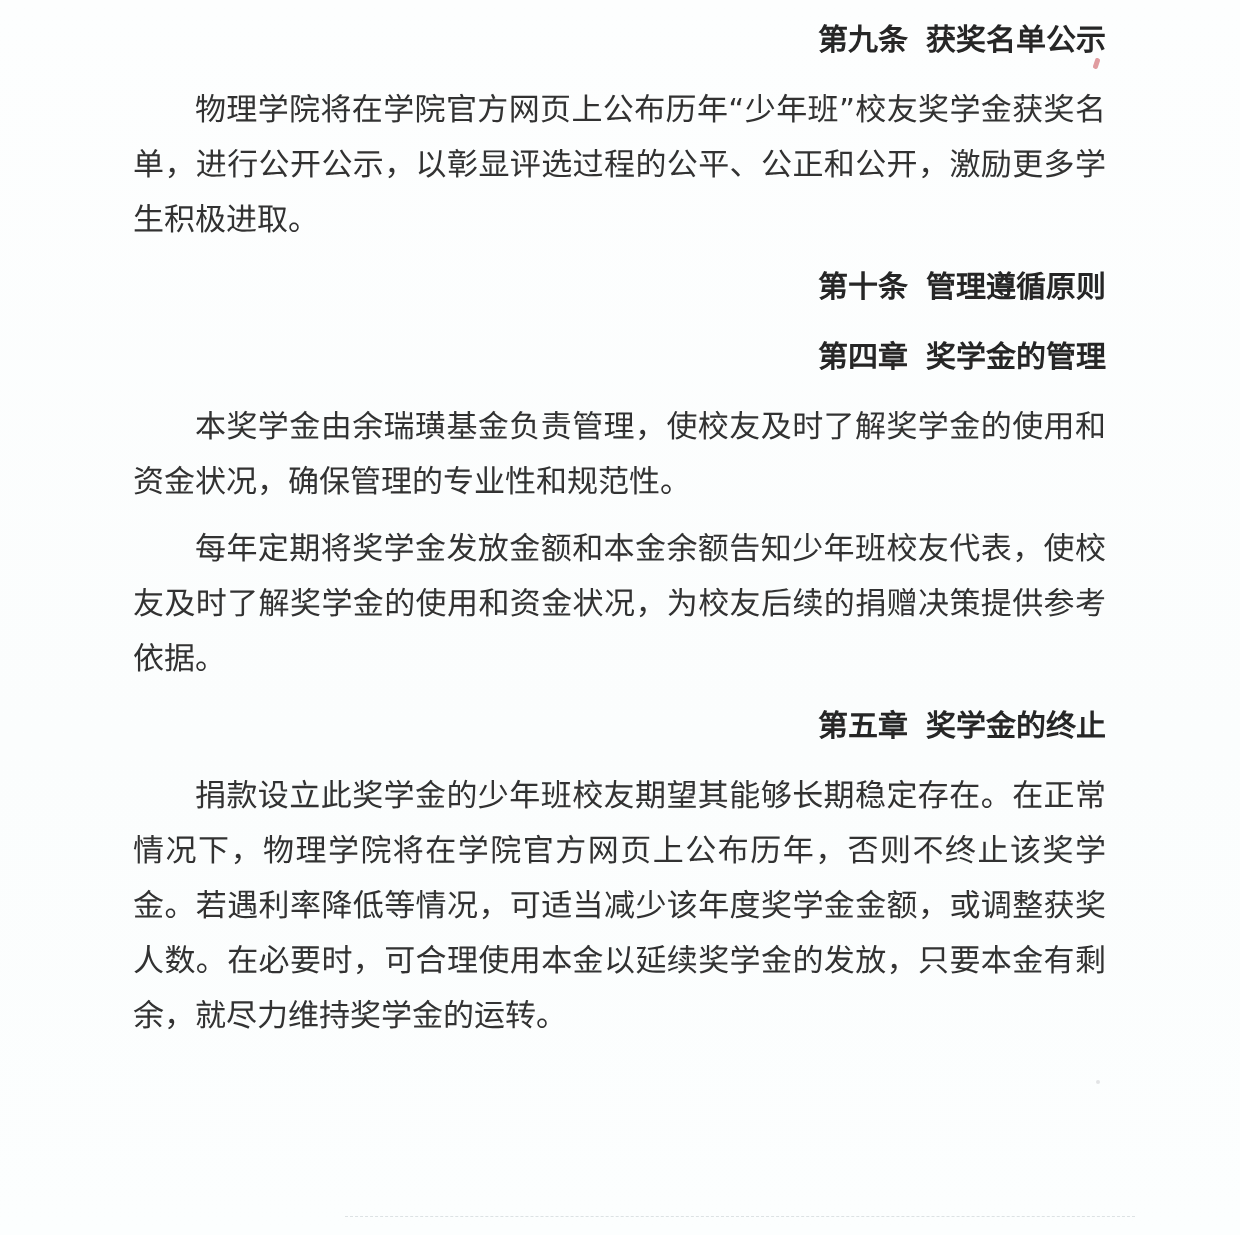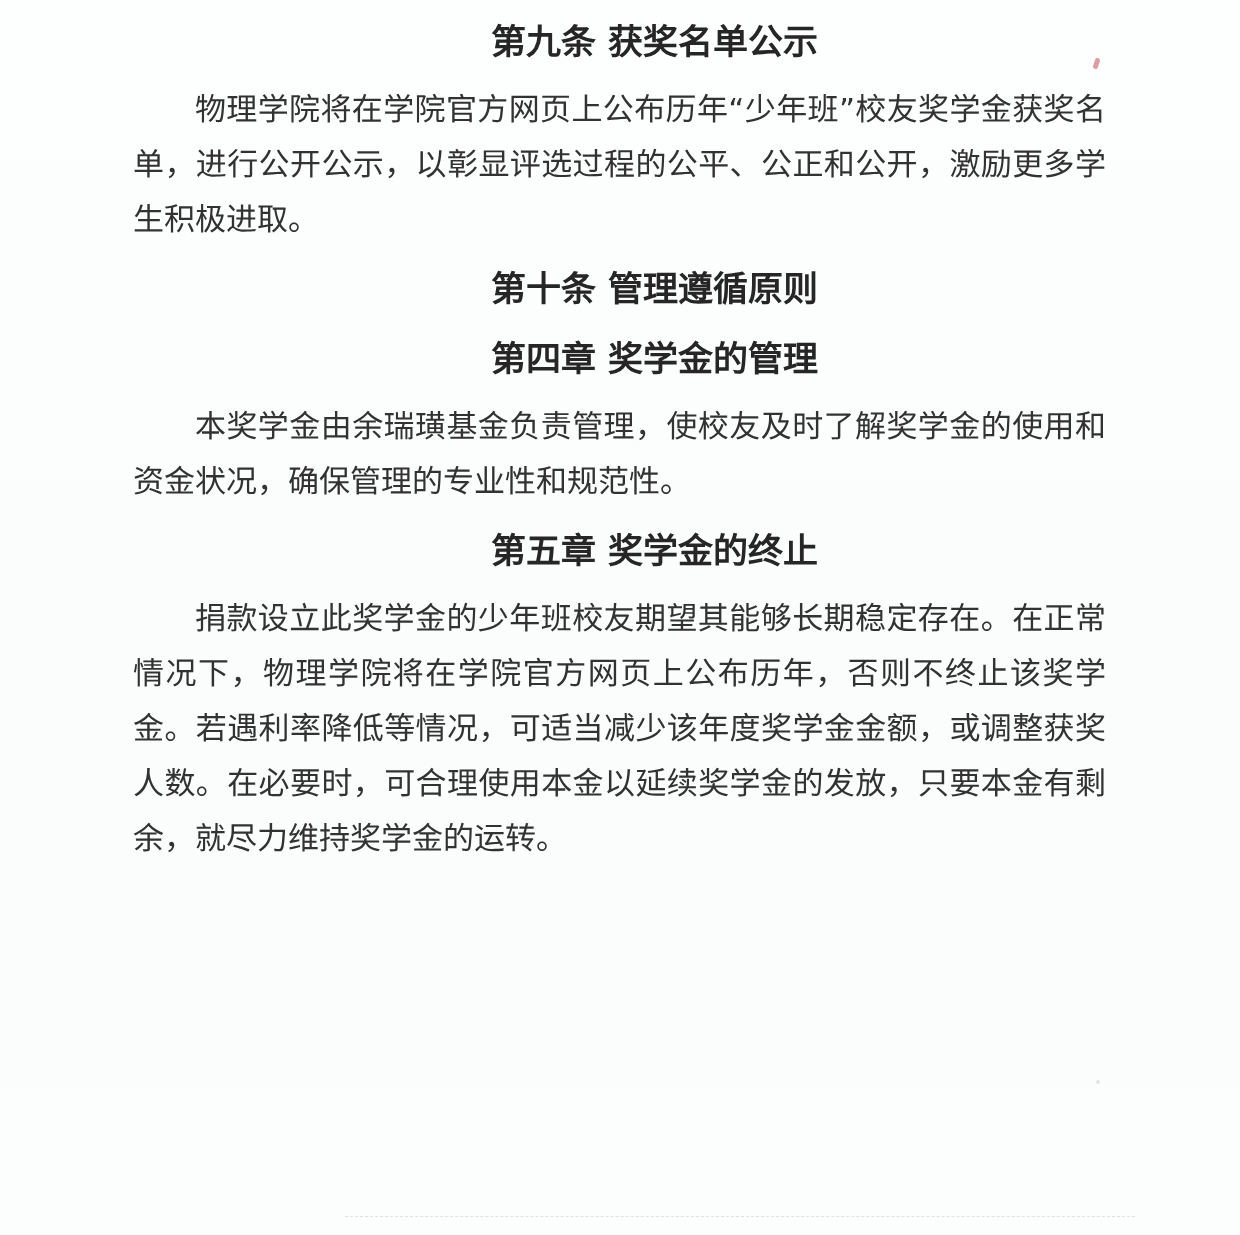--- a/index.html
+++ b/index.html
@@ -26,27 +26,28 @@
     width: 973px;
     color: #323232;
     font-size: 31px;
     line-height: 55px;
     text-align: justify;
     text-justify: inter-ideograph;
     word-break: normal;
     line-break: strict;
   }
   .doc h2 {
-    font-size: 35px;
+    font-size: 30px;
     line-height: 55px;
     font-weight: 700;
     color: #262626;
     margin: 15px 0 8px 0;
     text-indent: 2em;
-    text-align: center;
+    text-align: right;
+    font-family: Liberation Mono, monospace;
   }
   .doc p {
     margin: 12px 0 12px 0;
     text-indent: 2em;
   }
   
   .artifact-red {
     position: absolute;
     left: 1094px;
     top: 58px;
@@ -84,20 +85,21 @@
 
     <p>物理学院将在学院官方网页上公布历年“少年班”校友奖学金获奖名单，进行公开公示，以彰显评选过程的公平、公正和公开，激励更多学生积极进取。</p>
 
     <h2>第十条 管理遵循原则</h2>
 
     <h2>第四章 奖学金的管理</h2>
 
     <p>本奖学金由余瑞璜基金负责管理，使校友及时了解奖学金的使用和资金状况，确保管理的专业性和规范性。</p>
 
 
+    <p>每年定期将奖学金发放金额和本金余额告知少年班校友代表，使校友及时了解奖学金的使用和资金状况，为校友后续的捐赠决策提供参考依据。</p>
 
     <h2>第五章 奖学金的终止</h2>
 
 
     <p>捐款设立此奖学金的少年班校友期望其能够长期稳定存在。在正常情况下，物理学院将在学院官方网页上公布历年，否则不终止该奖学金。若遇利率降低等情况，可适当减少该年度奖学金金额，或调整获奖人数。在必要时，可合理使用本金以延续奖学金的发放，只要本金有剩余，就尽力维持奖学金的运转。</p>
 
   </div>
 
   <div class="artifact-red"></div>
   <div class="artifact-line"></div>

